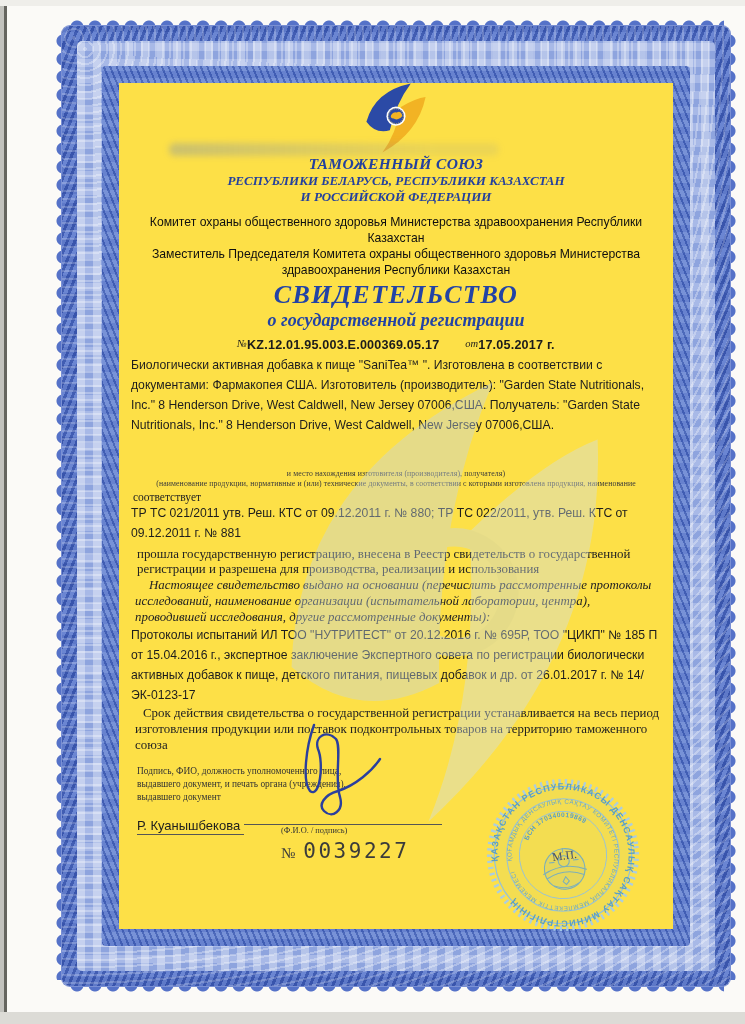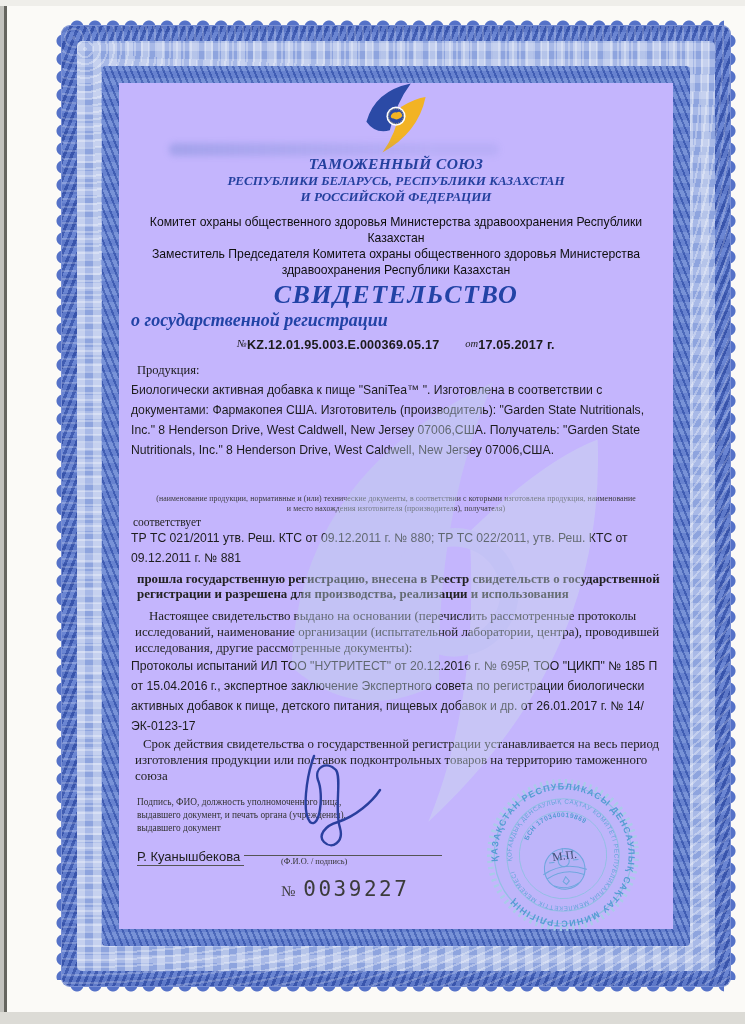--- a/index.html
+++ b/index.html
@@ -35,68 +35,68 @@
   .scallop{position:absolute;}
   .scallop.top{left:6px;right:6px;top:-7px;height:8px;
     background-image:radial-gradient(circle at 9px 8px, #5572c8 6px, rgba(0,0,0,0) 7px);background-size:18px 8px;background-repeat:repeat-x;}
   .scallop.bottom{left:6px;right:6px;bottom:-7px;height:8px;
     background-image:radial-gradient(circle at 9px 0px, #5572c8 6px, rgba(0,0,0,0) 7px);background-size:18px 8px;background-repeat:repeat-x;}
   .scallop.left{top:6px;bottom:6px;left:-7px;width:8px;
     background-image:radial-gradient(circle at 8px 9px, #5572c8 6px, rgba(0,0,0,0) 7px);background-size:8px 18px;background-repeat:repeat-y;}
   .scallop.right{top:6px;bottom:6px;right:-7px;width:8px;
     background-image:radial-gradient(circle at 0px 9px, #5572c8 6px, rgba(0,0,0,0) 7px);background-size:8px 18px;background-repeat:repeat-y;}
 
-  .sheet{position:absolute;inset:57px;background:#c4b5fd;padding:0 12px;box-sizing:border-box;overflow:visible;}
+  .sheet{position:absolute;inset:57px;background:#fde047;padding:0 12px;box-sizing:border-box;overflow:visible;}
 
   
   .watermark{position:absolute;left:118px;top:300px;width:440px;height:440px;opacity:.40;transform:rotate(-14deg);pointer-events:none;}
   .ghost{position:absolute;left:50px;top:60px;width:330px;height:13px;border-radius:6px;
     background:linear-gradient(90deg, rgba(92,122,198,.30), rgba(92,122,198,.10) 80%);filter:blur(3px);}
 
   
   .logo{display:block;margin:-2px auto 0;width:112px;height:74px;}
   .union{line-height:1.18;color:#24409e;font-weight:bold;font-style:italic;text-align:center;}
   .union .l1{font-size:15.5px;letter-spacing:.4px;}
   .union .l2,.union .l3{font-size:13px;}
   .authority{margin-top:10px;text-align:center;font-family:"Liberation Sans",sans-serif;
     font-size:12.2px;line-height:1.32;color:#0f0f0f;}
   .small-caption{font-size:7.8px;color:#3a3a3a;text-align:center;line-height:1.28;letter-spacing:.1px;}
   .authority-caption{margin-top:16px;}
 
   .cert-title{margin-top:2px;text-align:center;color:#2243a6;font-weight:bold;font-style:italic;
     font-size:26px;letter-spacing:1.5px;line-height:1.15;}
-  .cert-subtitle{text-align:left;color:#2243a6;font-weight:bold;font-style:italic;font-size:18px;line-height:1.2;}
+  .cert-subtitle{text-align:center;color:#2243a6;font-weight:bold;font-style:italic;font-size:18px;line-height:1.2;}
 
   .reg-row{margin-top:6px;text-align:center;font-size:12px;color:#1b1b1b;}
   .reg-prefix{font-size:10.5px;font-style:italic;position:relative;top:-2px;}
   .reg-no,.reg-date{font-family:"Liberation Sans",sans-serif;font-weight:600;font-size:12.6px;letter-spacing:.2px;}
   .reg-gap{display:inline-block;width:26px;}
 
   .product-label{margin-top:10px;font-size:12.5px;color:#1c1c1c;padding-left:6px;}
   .sans-para{font-family:"Liberation Sans",sans-serif;font-size:12.2px;line-height:20px;color:#1d1d1d;}
   .product-text{margin-top:2px;}
   .product-caption{margin-top:34px;}
   .conform-label{margin-top:2px;font-size:11.5px;color:#222;padding-left:2px;}
   .serif-para{font-size:12.9px;line-height:15.7px;color:#222;}
-  .p-passed{margin-top:4px;padding-left:6px;font-weight:bold;}
+  .p-passed{margin-top:4px;padding-left:6px;}
   .p-sale{margin-top:1px;}
-  .p-basis{margin-top:6px;text-indent:14px;padding-left:4px;}
+  .p-basis{text-indent:14px;padding-left:4px;font-style:italic;}
   .p-protocols{margin-top:0;}
   .p-validity{margin-top:1px;text-indent:8px;padding-left:4px;}
 
   .sig-block{position:relative;margin-top:12px;padding-left:6px;}
   .sig-label{font-size:9.4px;line-height:1.34;color:#333;}
   .sig-row{margin-top:7px;display:flex;align-items:flex-end;}
   .sig-name{font-family:"Liberation Sans",sans-serif;font-size:13px;color:#1e1e1e;white-space:nowrap;border-bottom:1.2px solid #555;padding:0 4px 1px 0;}
   .sig-line-wrap{display:inline-block;width:198px;position:relative;}
   .sig-line{display:block;border-bottom:1.2px solid #555;height:14px;}
   .sig-caption{display:block;text-align:center;font-size:8.4px;color:#333;margin-top:1px;width:140px;}
   .sig-scribble{position:absolute;left:145px;top:-46px;width:120px;height:110px;pointer-events:none;}
 
-  .serial-row{margin-top:11px;padding-left:150px;white-space:nowrap;}
+  .serial-row{margin-top:4px;padding-left:150px;white-space:nowrap;}
   .serial-prefix{font-size:15px;color:#3b3b3b;margin-right:8px;}
   .serial-number{font-family:"DejaVu Sans Mono",monospace;font-size:21px;letter-spacing:2.5px;color:#3b3b3b;}
 
   .stamp{position:absolute;left:366px;top:694px;width:156px;height:156px;transform:rotate(-7deg);opacity:.92;}
 </style>
 </head>
 <body>
 
 <div class="scan-edge-left2"></div>
 <div class="scan-edge-left"></div>
@@ -143,26 +143,25 @@
     </div>
 
 
     <div class="cert-title">СВИДЕТЕЛЬСТВО</div>
     <div class="cert-subtitle">о государственной регистрации</div>
 
     <div class="reg-row">
       <span class="reg-prefix">№</span><span class="reg-no">KZ.12.01.95.003.E.000369.05.17</span><span class="reg-gap"></span><span class="reg-prefix">от</span><span class="reg-date">17.05.2017 г.</span>
     </div>
 
-    <div class="product-label">Продукция:</div>
     <div class="sans-para product-text">Биологически активная добавка к пище "SaniTea™ ". Изготовлена в соответствии с документами: Фармакопея США. Изготовитель (производитель): "Garden State Nutritionals, Inc." 8 Henderson Drive, West Caldwell, New Jersey 07006,США.  Получатель: "Garden State Nutritionals, Inc." 8 Henderson Drive, West Caldwell, New Jersey 07006,США.</div>
 
     <div class="small-caption product-caption">
+      <div>и место нахождения изготовителя (производителя), получателя)</div>
       <div>(наименование продукции, нормативные и (или) технические документы, в соответствии с которыми изготовлена продукция, наименование</div>
-      <div>и место нахождения изготовителя (производителя), получателя)</div>
     </div>
 
     <div class="conform-label">соответствует</div>
     <div class="sans-para">ТР ТС 021/2011 утв. Реш. КТС от 09.12.2011 г. № 880; ТР ТС 022/2011, утв. Реш. КТС от 09.12.2011 г. № 881</div>
 
     <div class="serif-para p-passed">прошла государственную регистрацию, внесена в Реестр свидетельств о государственной регистрации и разрешена для производства, реализации и использования</div>
     <div class="serif-para p-basis">Настоящее свидетельство выдано на основании (перечислить рассмотренные протоколы исследований, наименование организации  (испытательной лаборатории, центра), проводившей исследования, другие рассмотренные документы):</div>
     <div class="sans-para p-protocols">Протоколы испытаний ИЛ ТОО "НУТРИТЕСТ" от 20.12.2016 г. № 695Р, ТОО "ЦИКП" № 185 П от 15.04.2016 г., экспертное заключение Экспертного совета по регистрации биологически активных добавок к пище, детского питания, пищевых добавок и др. от 26.01.2017 г. № 14/ЭК-0123-17</div>
     <div class="serif-para p-validity">Срок действия свидетельства о государственной регистрации устанавливается на весь период изготовления продукции или поставок подконтрольных товаров на территорию таможенного союза</div>
 

